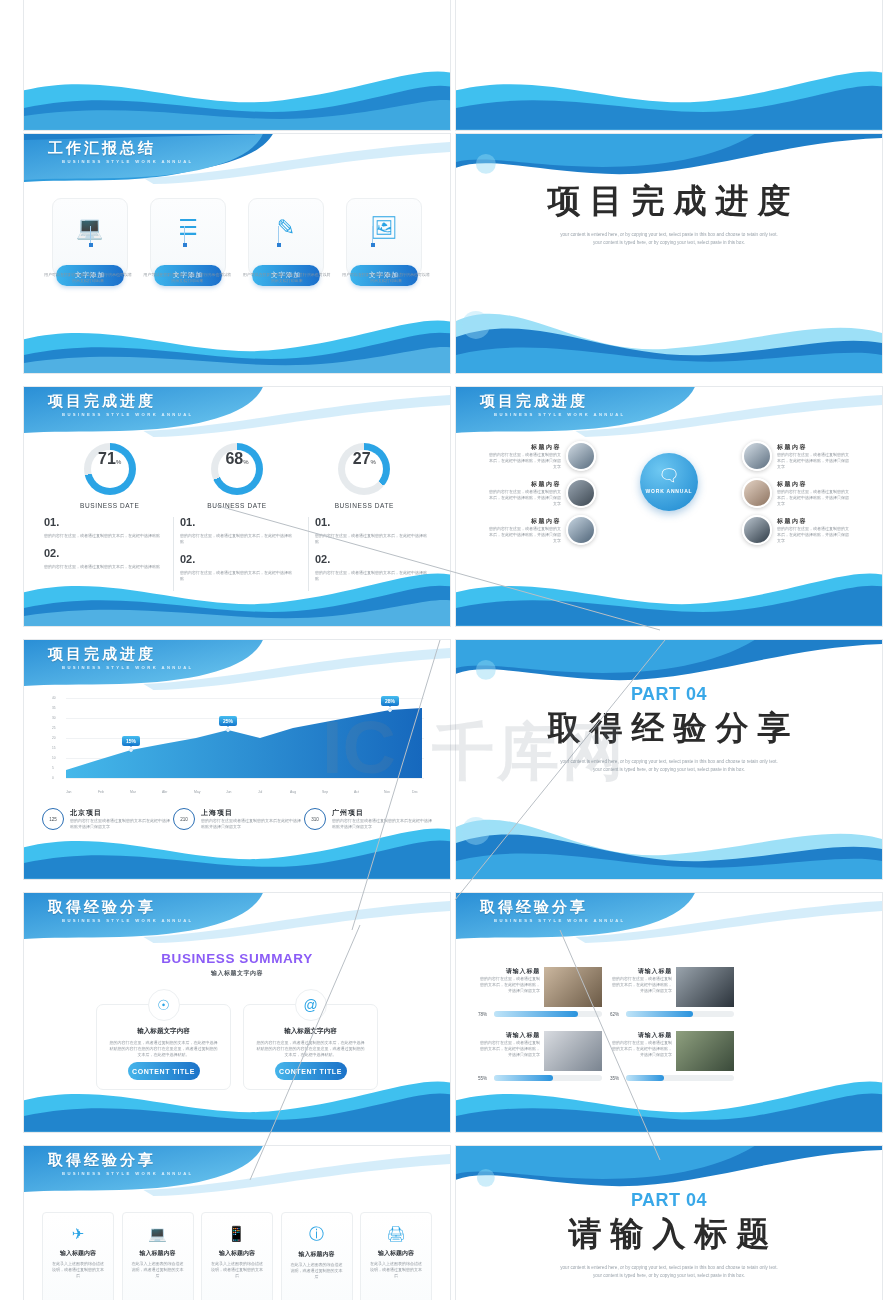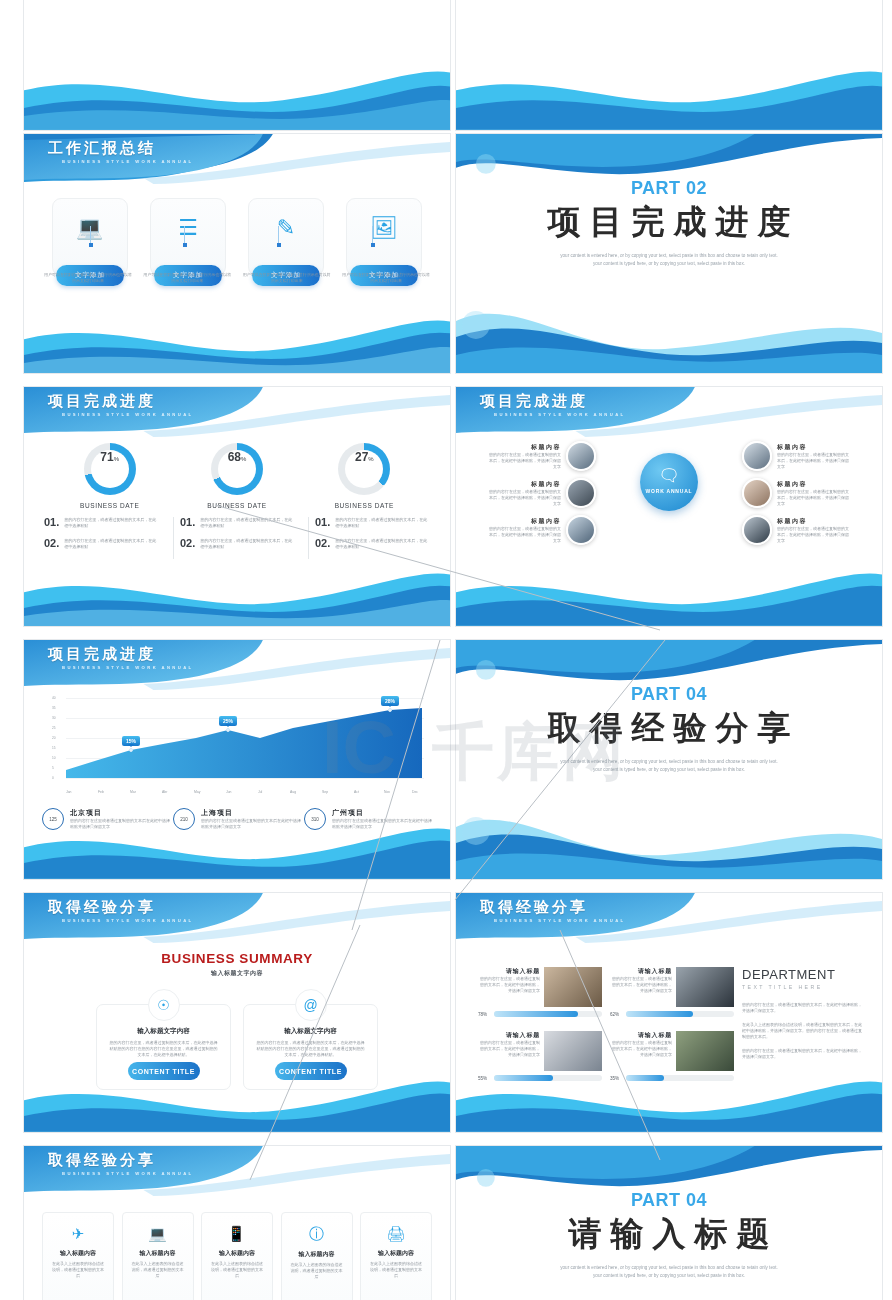--- a/index.html
+++ b/index.html
@@ -55,28 +55,28 @@
   .cap4 > div{ width:88px; text-align:center; }
 
   
   .donuts{ position:absolute; top:56px; left:22px; right:22px; display:flex;
     justify-content:space-around; }
   .donut-col{ width:120px; text-align:center; }
   .donut{ width:52px; height:52px; margin:0 auto; border-radius:50%;
     display:flex; align-items:center; justify-content:center; position:relative; }
   .donut .hole{ width:38px; height:38px; border-radius:50%; background:#fff;
     display:flex; align-items:baseline; justify-content:center; }
-  .donut .num{ font-size:12px; color:#3b3f44; font-weight:bold; }
+  .donut .num{ font-size:16px; color:#3b3f44; font-weight:bold; }
   .donut .pct{ font-size:6px; color:#3b3f44; }
   .bdate{ font-size:6.5px; color:#3d4349; letter-spacing:.6px; margin-top:7px; }
   .numlist{ position:absolute; top:130px; left:14px; right:14px; display:flex;
     justify-content:space-between; }
   .numcol{ width:128px; padding:0 6px; }
   .numcol + .numcol{ border-left:1px solid #e3e7ea; }
-  .nrow{ display:flex; gap:5px; margin-bottom:9px; }
+  .nrow{ display:flex; gap:5px; margin-bottom:9px;flex-direction:column; }
   .nrow .idx{ font-size:11px; color:#3a3f45; font-weight:bold; line-height:11px; }
 
   
   .hub{ position:absolute; left:50%; top:95px; transform:translate(-50%,-50%);
     width:58px; height:58px; border-radius:50%;
     background:radial-gradient(circle at 35% 30%,#6ec8f2,#1a86cf);
     box-shadow:0 3px 8px rgba(24,110,180,.35); color:#fff; text-align:center; }
   .hub .hic{ font-size:17px; margin-top:12px; }
   .hub .htx{ font-size:5px; font-weight:bold; letter-spacing:.8px; margin-top:2px; }
   .photo{ width:30px; height:30px; border-radius:50%; border:2px solid #fff;
@@ -99,21 +99,21 @@
   .citylist{ position:absolute; top:168px; left:18px; right:18px; display:flex;
      justify-content:space-between; }
   .cityitem{ display:flex; gap:6px; width:128px; }
   .ring{ width:22px; height:22px; border-radius:50%; border:1.5px solid #2b6fb5;
      display:flex; align-items:center; justify-content:center; font-size:4.6px;
      color:#4a5157; flex:0 0 auto; }
   .cityname{ font-size:7px; font-weight:bold; color:#2c3136; letter-spacing:1px; }
 
   
   .bs-title{ position:absolute; top:58px; left:0; right:0; text-align:center;
-     font-size:13.5px; font-weight:bold; color:#b91c1c; letter-spacing:.6px; }
+     font-size:13.5px; font-weight:bold; color:#8b5cf6; letter-spacing:.6px; }
   .bs-sub{ position:absolute; top:76px; left:0; right:0; text-align:center;
      font-size:6px; font-weight:bold; color:#4a5158; letter-spacing:.5px; }
   .bs-cards{ position:absolute; top:111px; left:72px; right:72px; display:flex;
      justify-content:space-between; }
   .bs-card{ width:135px; height:86px; border:1px solid #eceff1; border-radius:7px;
      position:relative; text-align:center; padding-top:22px; }
   .bs-ic{ position:absolute; top:-16px; left:50%; transform:translateX(-50%);
      width:32px; height:32px; border-radius:50%; background:#fff;
      border:1px solid #edf0f2; color:#2ba4e5; font-size:14px;
      display:flex; align-items:center; justify-content:center; }
@@ -235,21 +235,20 @@
       <path d="M0,0 L300,0 C250,30 180,36 110,32 C60,29 26,22 0,28 Z" fill="#3fb0e8" opacity=".75"></path>
       <circle cx="30" cy="30" r="10" fill="#8fd6f5" opacity=".45"></circle>
     </svg>
     <svg class="wave-bottom" viewBox="0 0 428 110" preserveAspectRatio="none" style="height:46%;">
       <path d="M0,58 C60,30 120,92 210,86 C300,80 370,54 428,70 L428,110 L0,110 Z" fill="#4cc6f0" opacity=".55"></path>
       <path d="M0,74 C80,46 150,96 250,92 C330,88 380,72 428,80 L428,110 L0,110 Z" fill="#1f7fc9"></path>
       <path d="M0,92 C90,70 180,104 280,98 C350,94 395,86 428,92 L428,110 L0,110 Z" fill="#3fb0e8" opacity=".8"></path>
       <circle cx="20" cy="62" r="14" fill="#9fdef7" opacity=".4"></circle>
     </svg>
     <div class="part-wrap">
-      <div class="part-no">PART 02</div>
       <div class="part-cn">项目完成进度</div>
       <div class="part-en">your content is entered here, or by copying your text, select paste in this box and choose to retain only text.</div>
       <div class="part-en" style="margin-top:0;">your content is typed here, or by copying your text, select paste in this box.</div>
     </div>
   </div>
 
   <div class="slide col-l" style="top:386px;">
     <svg class="ribbon" viewBox="0 0 428 50" preserveAspectRatio="none">
       <path d="M0,0 L240,0 C228,26 180,42 96,44 C58,45 24,44 0,46 Z" fill="url(#rg2)"></path>
       <defs>
@@ -637,27 +636,20 @@
           </div>
           <div class="pbar">
             <div class="pl">35%</div>
             <div class="ptrack">
                 <div class="pfill" style="width:35%"></div>
               </div>
           </div>
         </div>
       </div>
 
-      <div class="dept-r">
-        <div class="dep-h">DEPARTMENT</div>
-        <div class="dep-s">TEXT TITLE HERE</div>
-        <div class="tiny" style="margin-top:12px;">您的内容打在这里，或者通过复制您的文本后，在此框中选择粘贴，并选择只保留文字。</div>
-        <div class="tiny" style="margin-top:8px;">在此录入上述图表的综合描述说明，或者通过复制您的文本后，在此框中选择粘贴，并选择只保留文字。您的内容打在这里，或者通过复制您的文本后。</div>
-        <div class="tiny" style="margin-top:8px;">您的内容打在这里，或者通过复制您的文本后，在此框中选择粘贴，并选择只保留文字。</div>
-      </div>
     </div>
   </div>
 
   <div class="slide col-l" style="top:1145px;">
     <svg class="ribbon" viewBox="0 0 428 50" preserveAspectRatio="none">
       <path d="M0,0 L240,0 C228,26 180,42 96,44 C58,45 24,44 0,46 Z" fill="url(#rg7)"></path>
       <defs>
           <linearGradient id="rg7" x1="0" y1="0" x2="1" y2="1">
         <stop offset="0" stop-color="#2a8fd6"></stop>
             <stop offset="1" stop-color="#6fc9f0"></stop>

